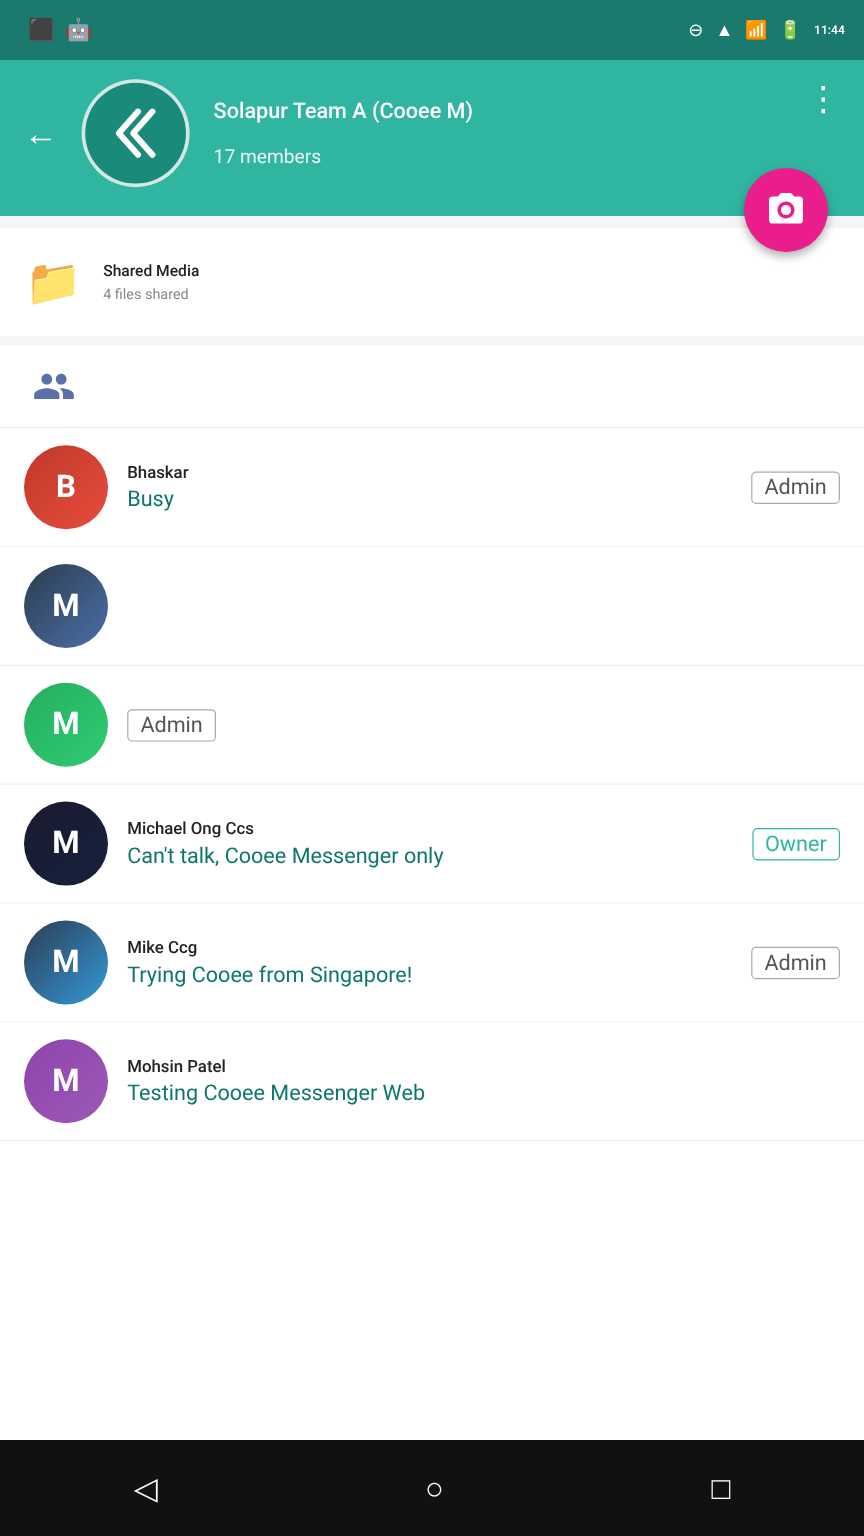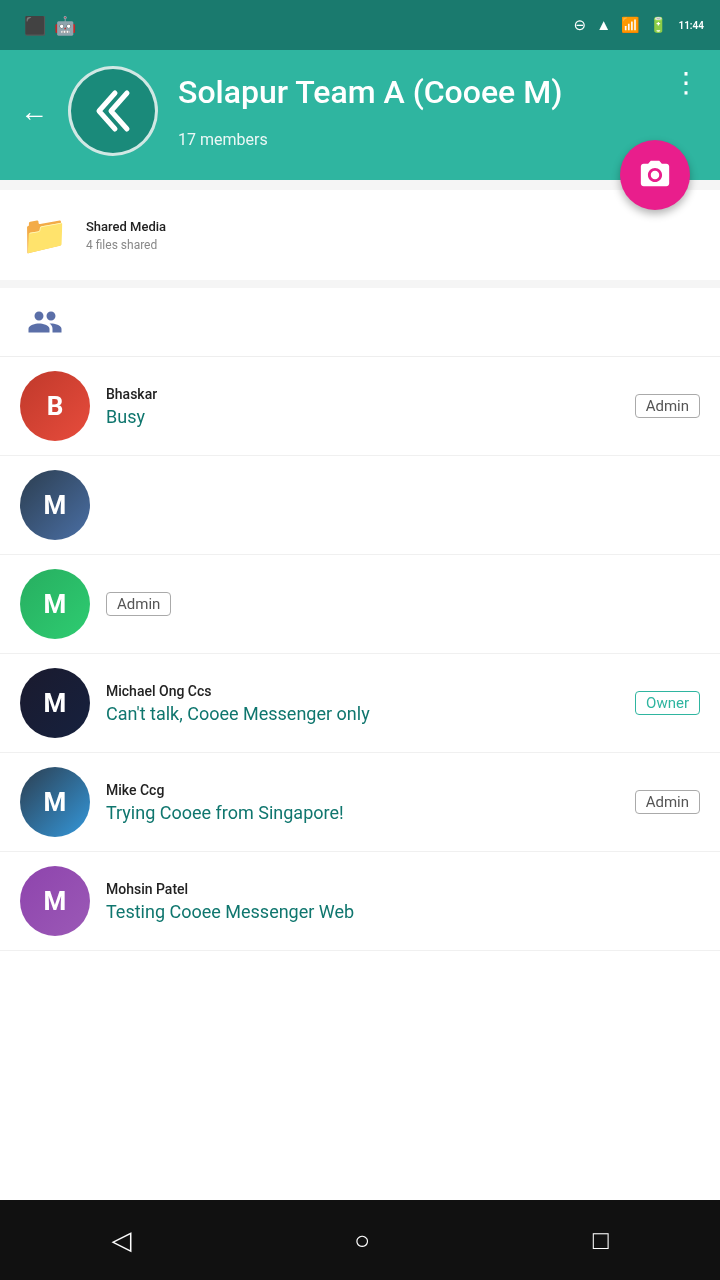--- a/index.html
+++ b/index.html
@@ -78,21 +78,21 @@
     }
     .group-avatar svg {
       width: 60px;
       height: 60px;
     }
     .group-info {
       flex: 1;
       color: white;
     }
     .group-name {
-      font-size: 32px;
+      font-size: 18px;
       font-weight: 500;
       line-height: 1.2;
       margin-bottom: 18px;
     }
     .group-members {
       font-size: 16px;
       opacity: 0.9;
     }
     .more-btn {
       color: white;
@@ -218,21 +218,21 @@
       margin-bottom: 4px;
     }
     .member-status {
       font-size: 18px;
       color: #0f766e;
     }
     .badge {
       border: 1.5px solid #aaa;
       border-radius: 4px;
       padding: 2px 10px;
-      font-size: 15px;
+      font-size: 18px;
       color: #555;
       flex-shrink: 0;
     }
     .badge.owner {
       border-color: #2fb5a0;
       color: #2fb5a0;
     }
 
     
     .av-bhaskar { background: linear-gradient(135deg, #c0392b, #e74c3c); }

